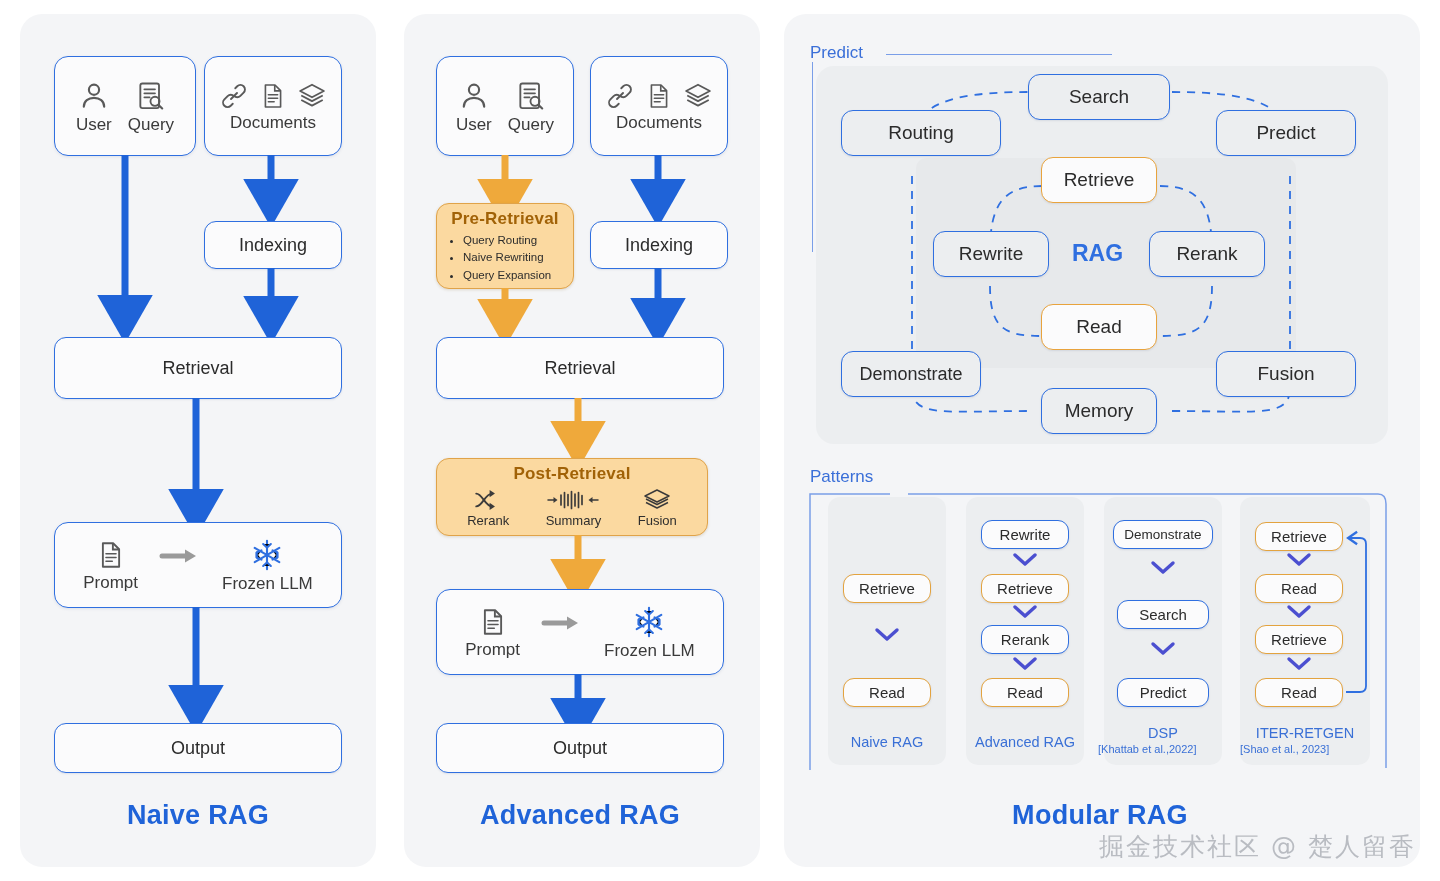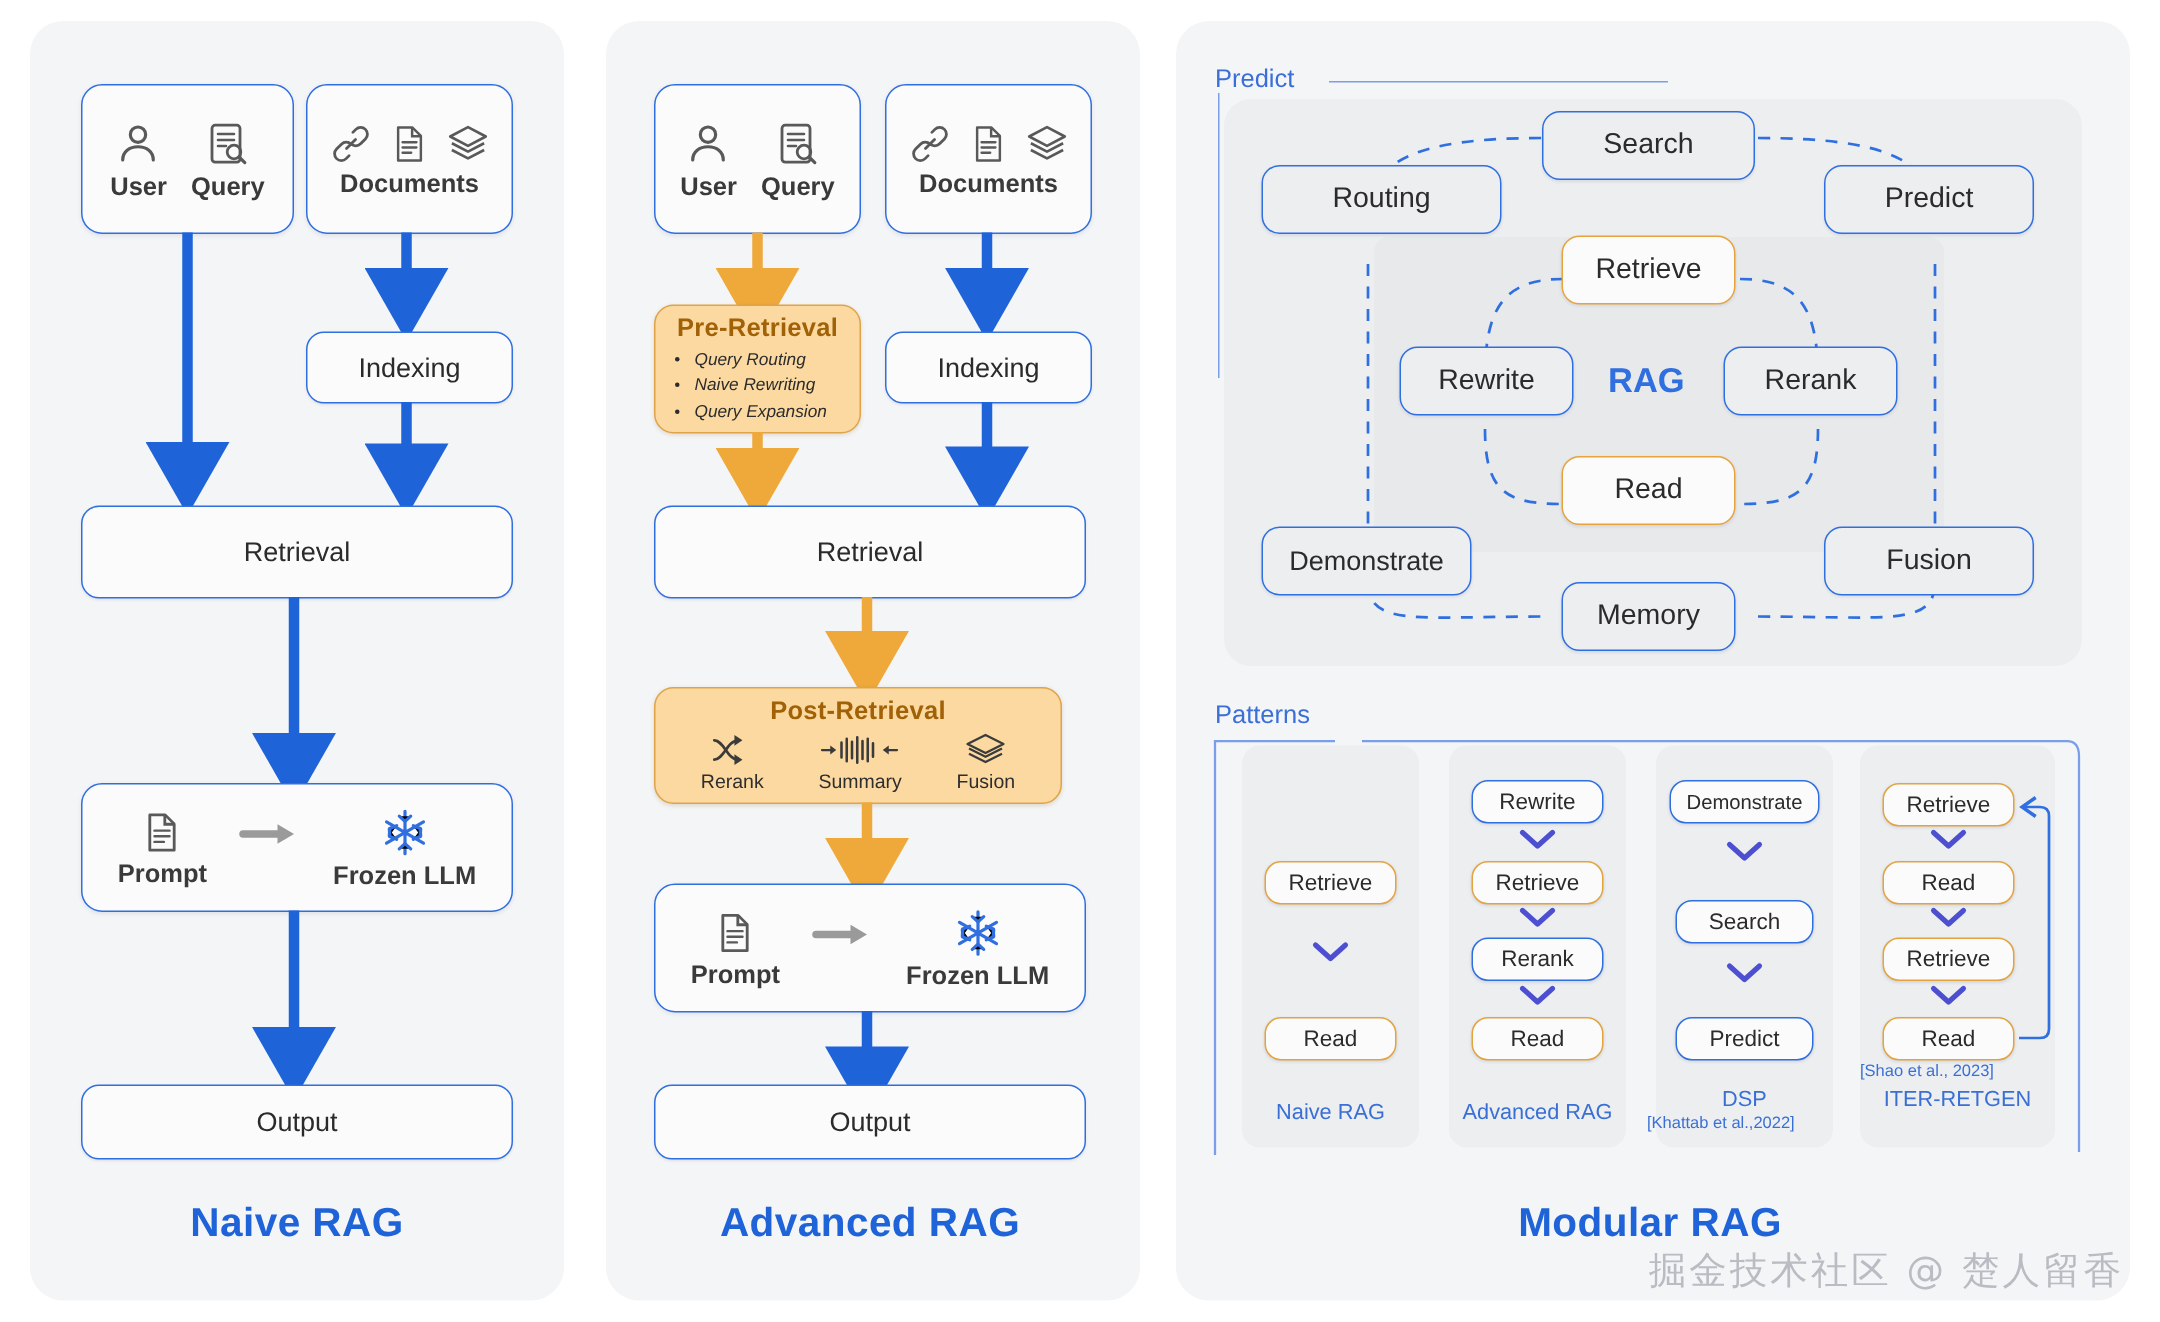--- a/index.html
+++ b/index.html
@@ -38,21 +38,21 @@
   .node.grayfill{background:#eceef0;}
 
   .iconbox{
     position:absolute;box-sizing:border-box;
     background:#fbfbfc;border:1.6px solid #2f6fe0;border-radius:14px;
     box-shadow:0 1px 3px rgba(40,60,110,.10);
     display:flex;align-items:center;justify-content:center;gap:16px;
     padding:9px 10px 7px;
   }
   .iconcell{display:flex;flex-direction:column;align-items:center;gap:2px;}
-  .iconcell .lbl{font-size:17px;color:#3a3a3a;font-weight:bold;}
+  .iconcell .lbl{font-size:17px;color:#3a3a3a;}
   .iconrow{display:flex;align-items:flex-end;gap:10px;}
   .glyph{color:#595959;}
 
   
   .arrow{position:absolute;}
 
   
   .caption{
     position:absolute;text-align:center;
     color:#1f63d8;font-weight:bold;font-size:27px;letter-spacing:.3px;
@@ -61,21 +61,21 @@
   
   .amber-card{
     position:absolute;box-sizing:border-box;
     background:#fbd9a0;border:1.8px solid #e0a349;border-radius:13px;
     box-shadow:0 1px 3px rgba(120,90,20,.18);
   }
   .amber-title{
     color:#a16207;font-weight:bold;text-align:center;font-size:17px;
     padding-top:5px;letter-spacing:.2px;
   }
-  .bullets{margin:3px 0 0 0;padding:0 0 0 26px;font-style:italic;}
+  .bullets{margin:3px 0 0 0;padding:0 0 0 26px;}
   .bullets li{font-size:11.5px;color:#2c2c2c;line-height:1.52;}
   .postrow{display:flex;justify-content:space-around;align-items:flex-end;padding:4px 12px 0;}
   .postcell{display:flex;flex-direction:column;align-items:center;gap:1px;}
   .postcell .plbl{font-size:13px;color:#2e2e2e;}
 
   
   .sec-label{position:absolute;color:#3a6fd8;font-size:17px;}
   .sec-rule{position:absolute;height:0;border-top:1.4px solid #7a9ee8;}
   .sec-bar{position:absolute;width:0;border-left:1.4px solid #7a9ee8;}
 
@@ -531,18 +531,18 @@
   <svg class="arrow" style="left:1286px;top:656px;" width="26" height="16">
     <path d="M3 3 L13 12 L23 3" fill="none" stroke="#4b4fd0" stroke-width="3.4" stroke-linecap="round" stroke-linejoin="round"></path>
   </svg>
   <div class="pat-node" style="left:1255px;top:678px;width:88px;height:29px;">
     <span>Read</span>
   </div>
   <svg class="arrow" style="left:1340px;top:528px;" width="34" height="172">
     <path d="M6 164 L20 164 Q26 164 26 158 L26 16 Q26 10 20 10 L9 10" fill="none" stroke="#2f6fe0" stroke-width="1.8" marker-end="url(#ar-thin-blue)"></path>
   </svg>
   <div class="pat-caption" style="left:1240px;top:725px;width:130px;">ITER-RETGEN</div>
-  <div class="pat-cite" style="left:1240px;top:708px;width:130px;">[Shao et al., 2023]</div>
+  <div class="pat-cite" style="left:1240px;top:743px;width:130px;">[Shao et al., 2023]</div>
 
   <div class="caption" style="left:940px;top:800px;width:320px;">Modular RAG</div>
 
   <div class="watermark">掘金技术社区 @ 楚人留香</div>
 </div>
 
 </body></html>

